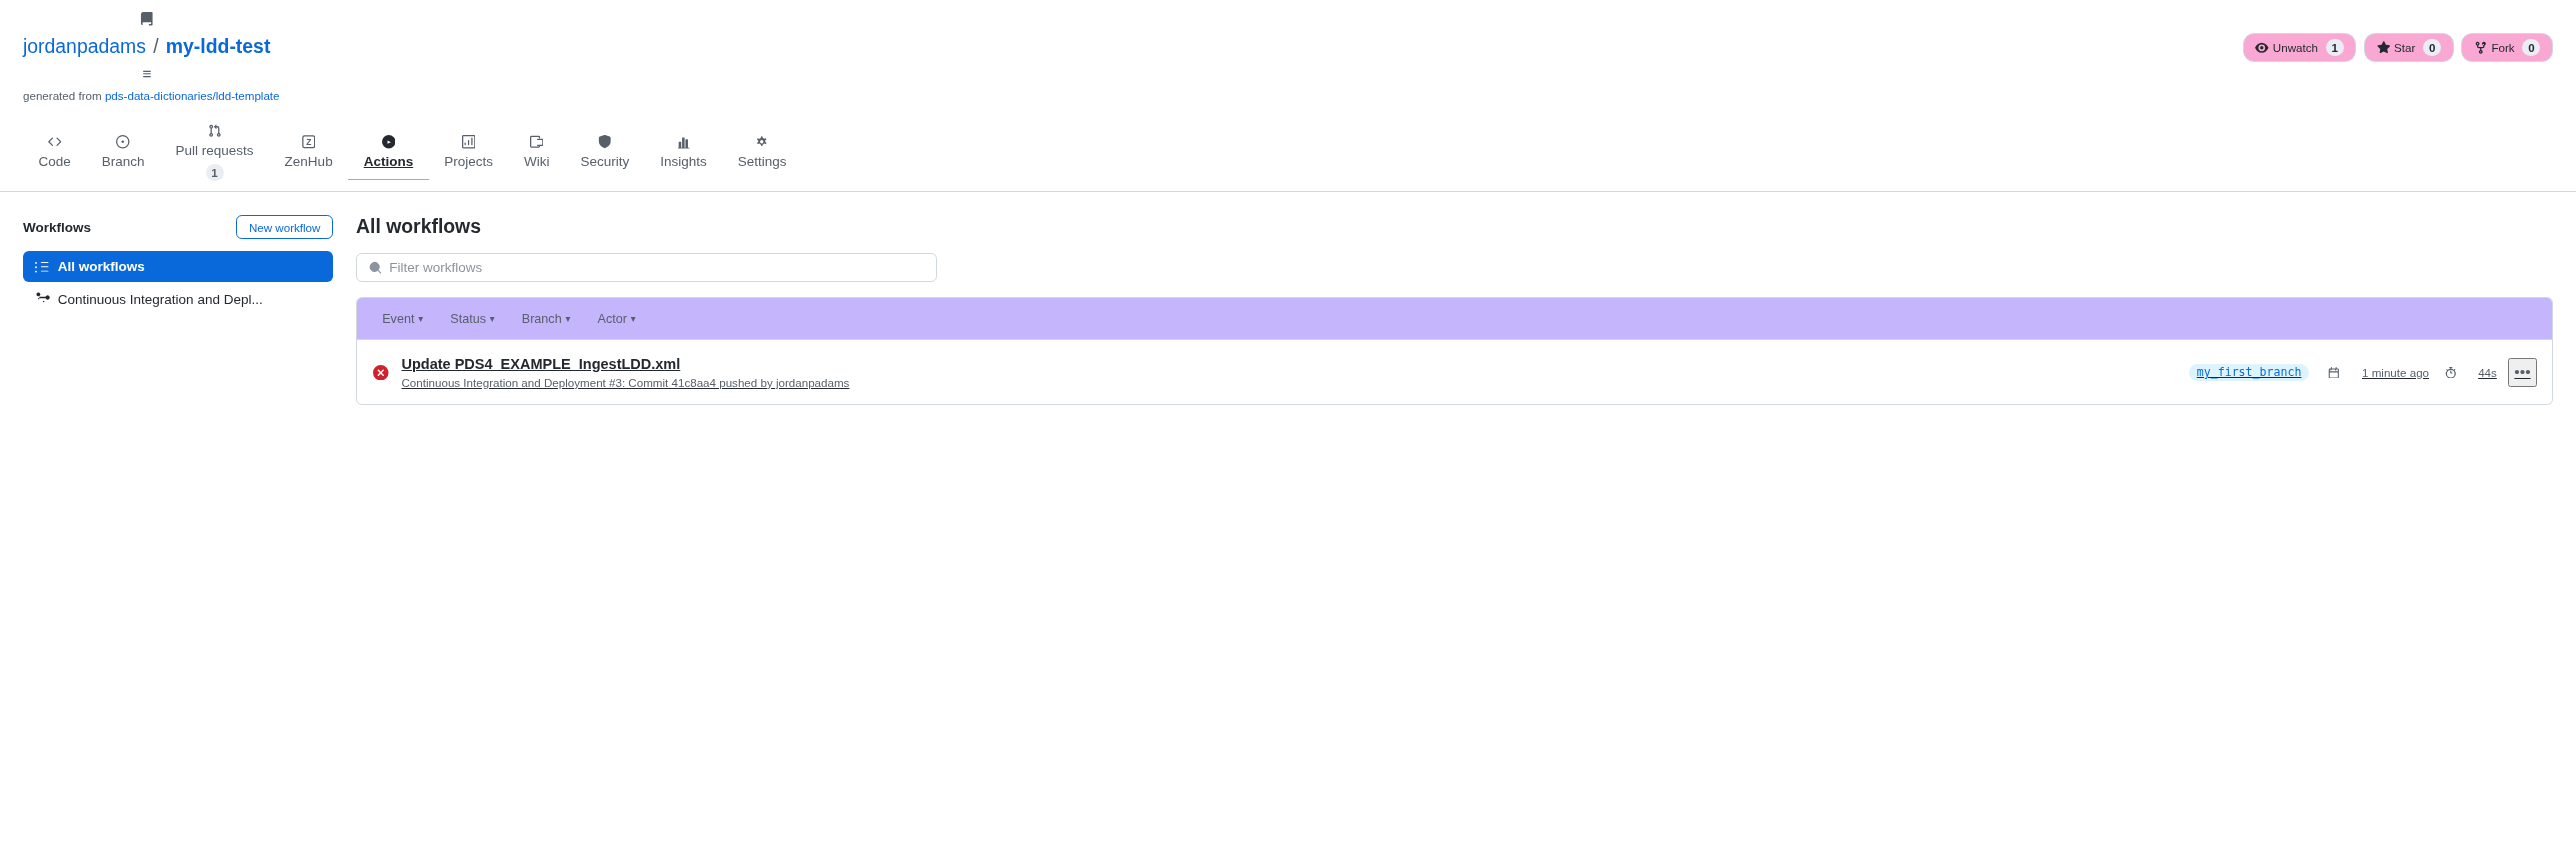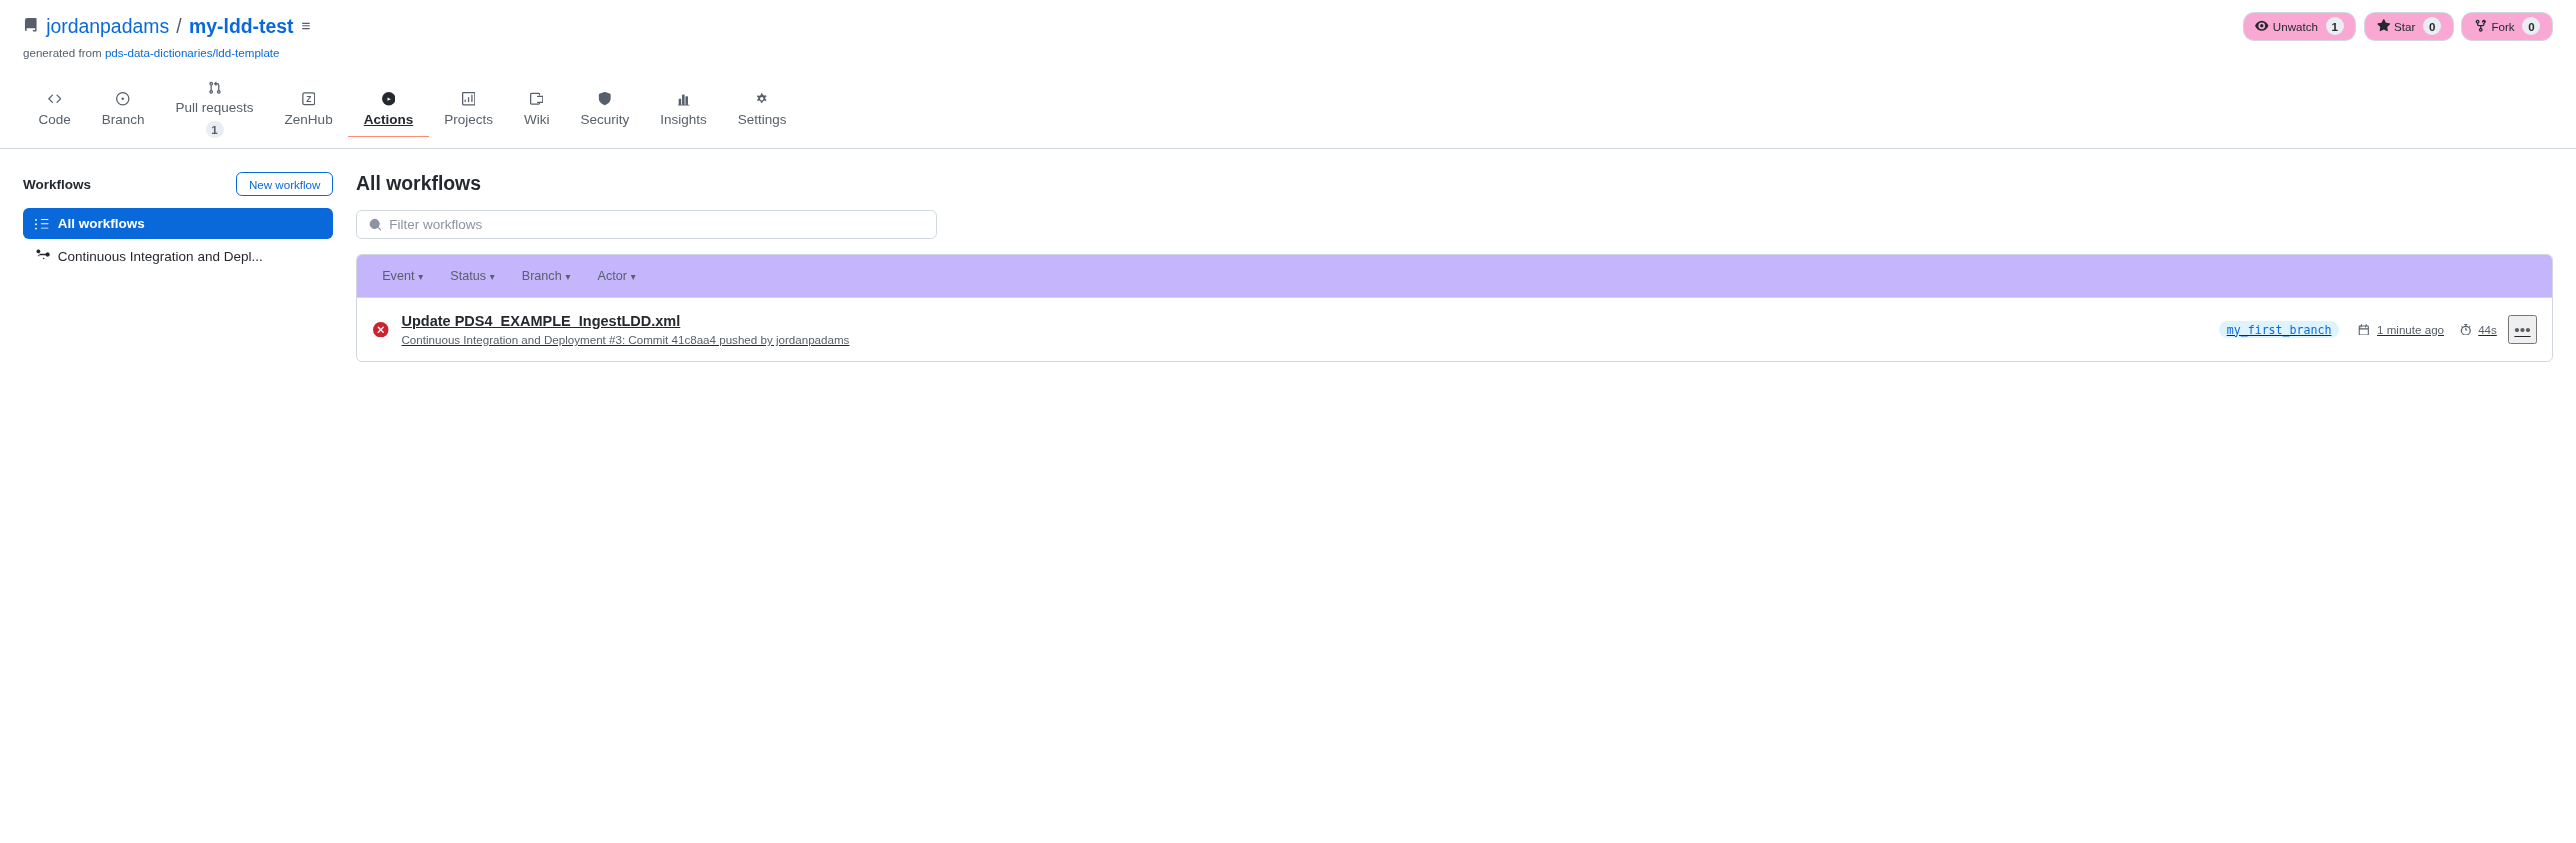--- a/index.html
+++ b/index.html
@@ -1,20 +1,20 @@
 <!DOCTYPE html>
 <html><head>
   <meta charset="utf-8">
   <style>
     * { box-sizing: border-box; margin: 0; padding: 0; }
     body { font-family: -apple-system, BlinkMacSystemFont, "Segoe UI", Helvetica, Arial, sans-serif; font-size: 13.5px; color: #24292f; background: #fff; }
 
     
     .repo-header { display: flex; align-items: center; justify-content: space-between; padding: 11.6px 23px 5.8px; }
-    .repo-title { display: flex; align-items: center; gap: 7.7px; }
+    .repo-title { display: flex; align-items: center; gap: 7.7px; flex-direction: column; }
     .repo-title-text { font-size: 19.4px; }
     .repo-owner { color: #0969da; font-weight: 400; text-decoration: none; }
     .repo-separator { color: #57606a; font-weight: 400; margin: 0 1.9px; }
     .repo-name { color: #0969da; font-weight: 600; text-decoration: none; }
     .repo-menu-icon { color: #57606a; font-size: 15.5px; cursor: pointer; }
     .repo-generated { font-size: 11.6px; color: #57606a; padding: 0 23px 11.6px; }
     .repo-generated a { color: #0969da; text-decoration: none; }
 
     
     .repo-actions { display: flex; gap: 7.7px; align-items: center; }
@@ -57,21 +57,21 @@
 
     
     .workflow-row { display: flex; align-items: center; padding: 15.5px; border-bottom: 1px solid #d0d7de; gap: 11.6px; }
     .workflow-row:last-child { border-bottom: none; text-decoration: underline; }
     .workflow-status-icon { flex-shrink: 0; width: 17.4px; height: 17.4px; display: flex; align-items: center; justify-content: center; }
     .workflow-info { flex: 1; min-width: 0; }
     .workflow-name { font-size: 14.5px; font-weight: 600; color: #24292f; margin-bottom: 3.9px; }
     .workflow-meta { font-size: 11.6px; color: #57606a; }
     .workflow-branch { display: inline-flex; align-items: center; padding: 1.9px 7.7px; background: #ddf4ff; color: #0969da; border-radius: 19.4px; font-size: 11.6px; font-family: ui-monospace, monospace; margin: 0 7.7px; }
     .workflow-time { display: flex; align-items: center; gap: 15.5px; font-size: 11.6px; color: #57606a; flex-shrink: 0; }
-    .workflow-time-item { display: flex; align-items: center; gap: 7px; }
+    .workflow-time-item { display: flex; align-items: center; gap: 22px; }
     .workflow-more { flex-shrink: 0; padding: 3.9px; cursor: pointer; color: #57606a; font-size: 15.5px; }
   </style>
 </head>
 <body>
 
 <div class="repo-header">
   <div class="repo-title">
     <svg width="15.5" height="15.5" viewBox="0 0 16 16" fill="#57606a">
         <path d="M2 2.5A2.5 2.5 0 014.5 0h8.75a.75.75 0 01.75.75v12.5a.75.75 0 01-.75.75h-2.5a.75.75 0 110-1.5h1.75v-2h-8a1 1 0 00-.714 1.7.75.75 0 01-1.072 1.05A2.495 2.495 0 012 11.5v-9zm10.5-1V9h-8c-.356 0-.694.074-1 .208V2.5a1 1 0 011-1h8z"></path>
       </svg>

